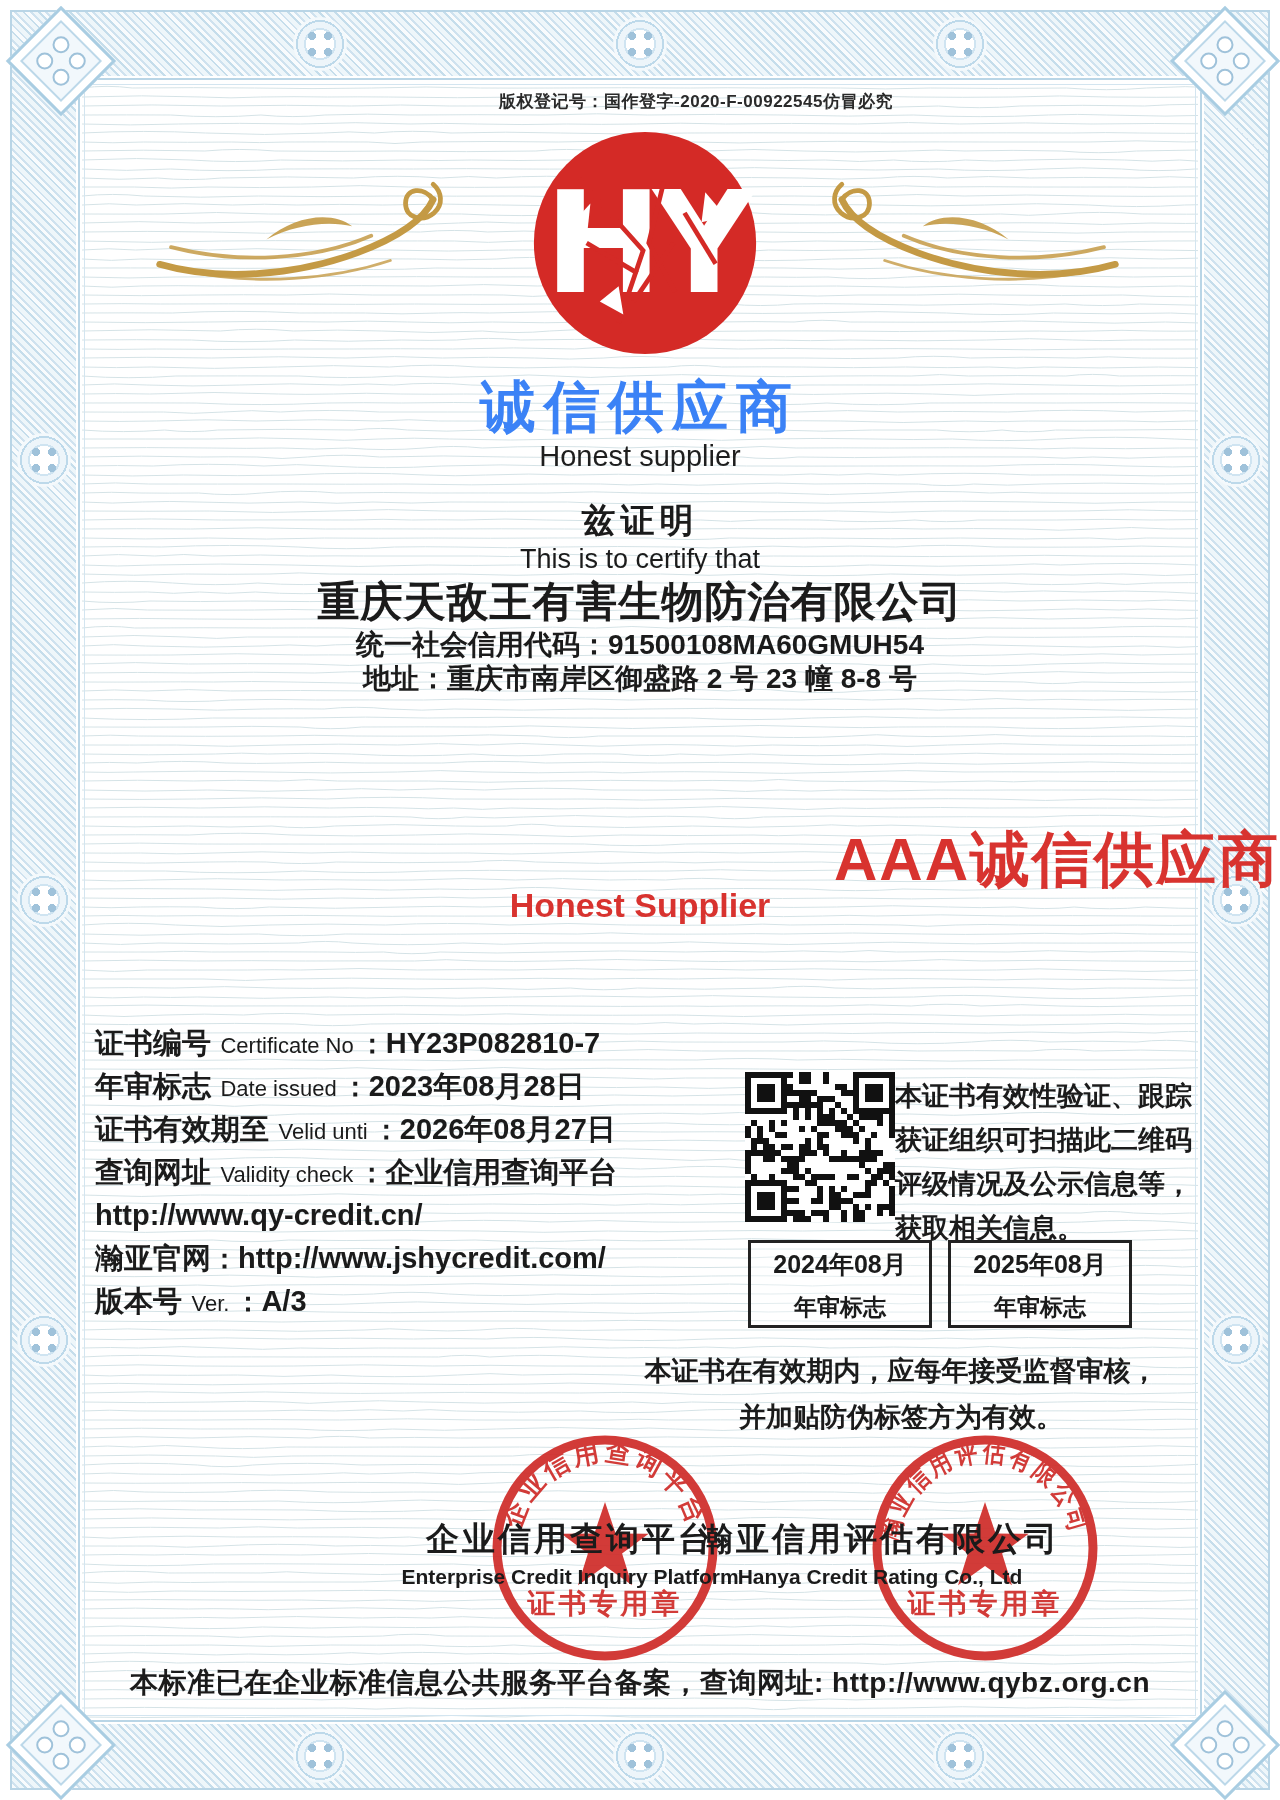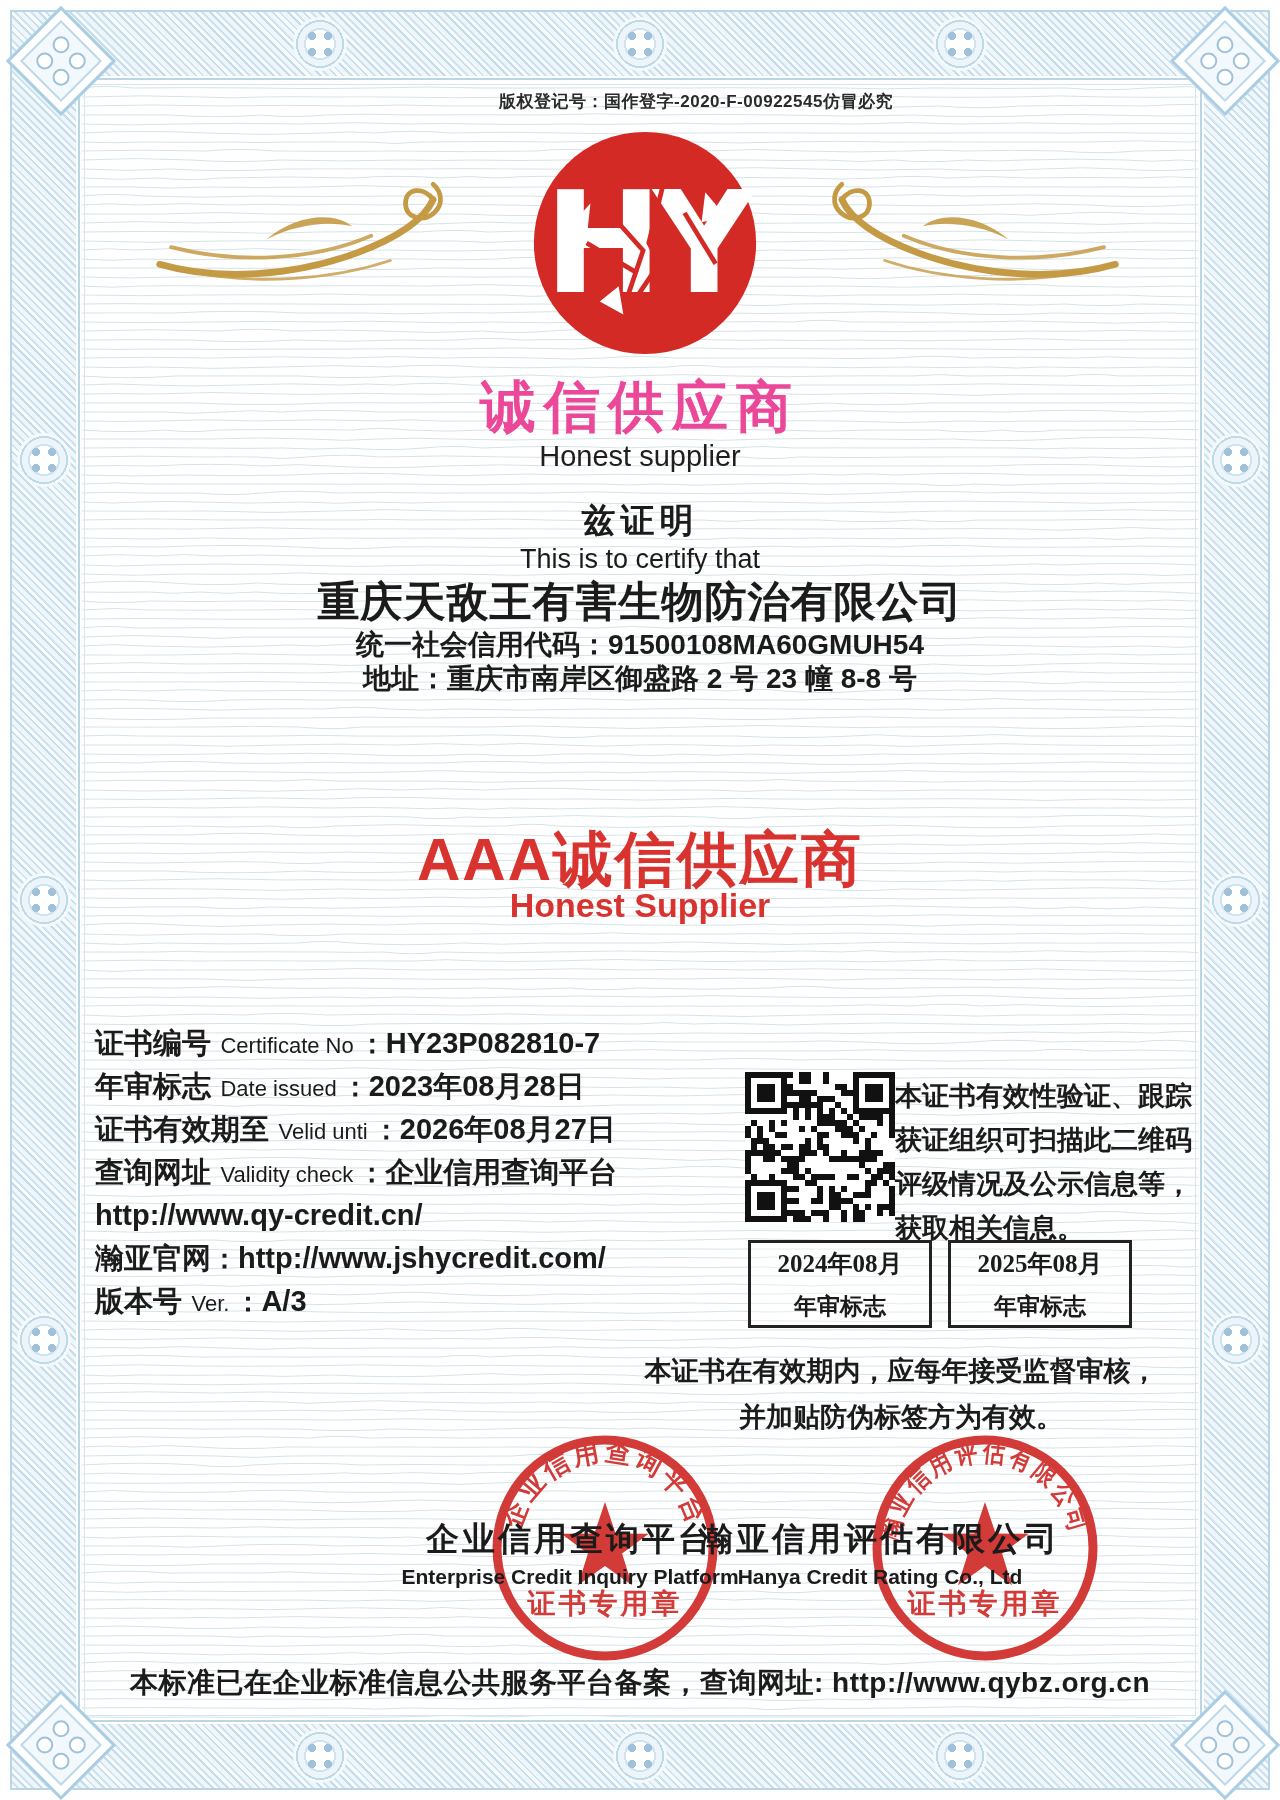--- a/index.html
+++ b/index.html
@@ -33,46 +33,46 @@
   
   .cline{position:absolute;left:0;width:100%;text-align:center;z-index:5;}
 
   .copyright{top:90px;font-size:17px;font-weight:600;color:#2a2a2a;transform:translateX(56px);letter-spacing:.5px;}
 
   .logo{position:absolute;left:532px;top:130px;width:226px;height:226px;z-index:5;}
   .flourish{position:absolute;width:305px;height:120px;z-index:4;}
   .flourish.left{left:152px;top:170px;}
   .flourish.right{left:818px;top:170px;transform:scaleX(-1);}
 
-  .title-cn{top:370px;font-size:56px;font-weight:700;letter-spacing:8px;color:#ec4899;}
+  .title-cn{top:370px;font-size:56px;font-weight:700;letter-spacing:8px;color:#3b82f6;}
   .title-en{top:440px;font-size:29px;font-weight:500;color:#1e1e1e;}
   .certify-cn{top:498px;font-size:34px;font-weight:600;letter-spacing:5px;}
   .certify-en{top:544px;font-size:27px;font-weight:500;}
   .company{top:574px;font-size:42px;font-weight:800;letter-spacing:1px;}
   .credit{top:626px;font-size:28px;font-weight:600;}
   .addr{top:660px;font-size:28px;font-weight:600;}
 
-  .rating-cn{top:820px;font-size:60px;font-weight:800;letter-spacing:2px;}
+  .rating-cn{top:820px;font-size:60px;font-weight:800;letter-spacing:2px;text-align:right;}
   .rating-en{top:886px;font-size:34px;font-weight:600;}
 
   
   .details{position:absolute;left:95px;top:1024px;width:580px;z-index:5;}
   .detail-row{line-height:38px;white-space:nowrap;}
   .d-cn{font-size:29px;font-weight:600;}
   .d-en{font-size:22px;font-weight:500;margin:0 5px;}
   .d-sep{font-size:27px;font-weight:600;}
   .d-val{font-size:29px;font-weight:600;}
 
   
   .qr-row{position:absolute;left:745px;top:1072px;width:450px;display:flex;z-index:5;}
   #qr{width:150px;height:150px;flex:0 0 150px;}
   .qr-lines{padding-top:2px;}
   .qr-lines div{font-size:27px;font-weight:600;line-height:44px;white-space:nowrap;}
 
-  .review-row{position:absolute;left:748px;top:1240px;display:flex;gap:16px;z-index:5;font-family:Liberation Serif, serif;}
+  .review-row{position:absolute;left:748px;top:1240px;display:flex;gap:16px;z-index:5;}
   .review-box{width:178px;height:82px;border:3px solid #222;display:flex;flex-direction:column;
               align-items:center;justify-content:center;background:rgba(255,255,255,.35);}
   .review-box .m{font-size:25px;font-weight:600;line-height:34px;}
   .review-box .l{font-size:23px;font-weight:600;line-height:30px;margin-top:11px;}
 
   .note{position:absolute;left:610px;top:1348px;width:582px;text-align:center;z-index:5;}
   .note div{font-size:27px;font-weight:600;line-height:46px;white-space:nowrap;}
 
   
   .seal-block{position:absolute;top:1424px;width:380px;height:280px;z-index:5;}

